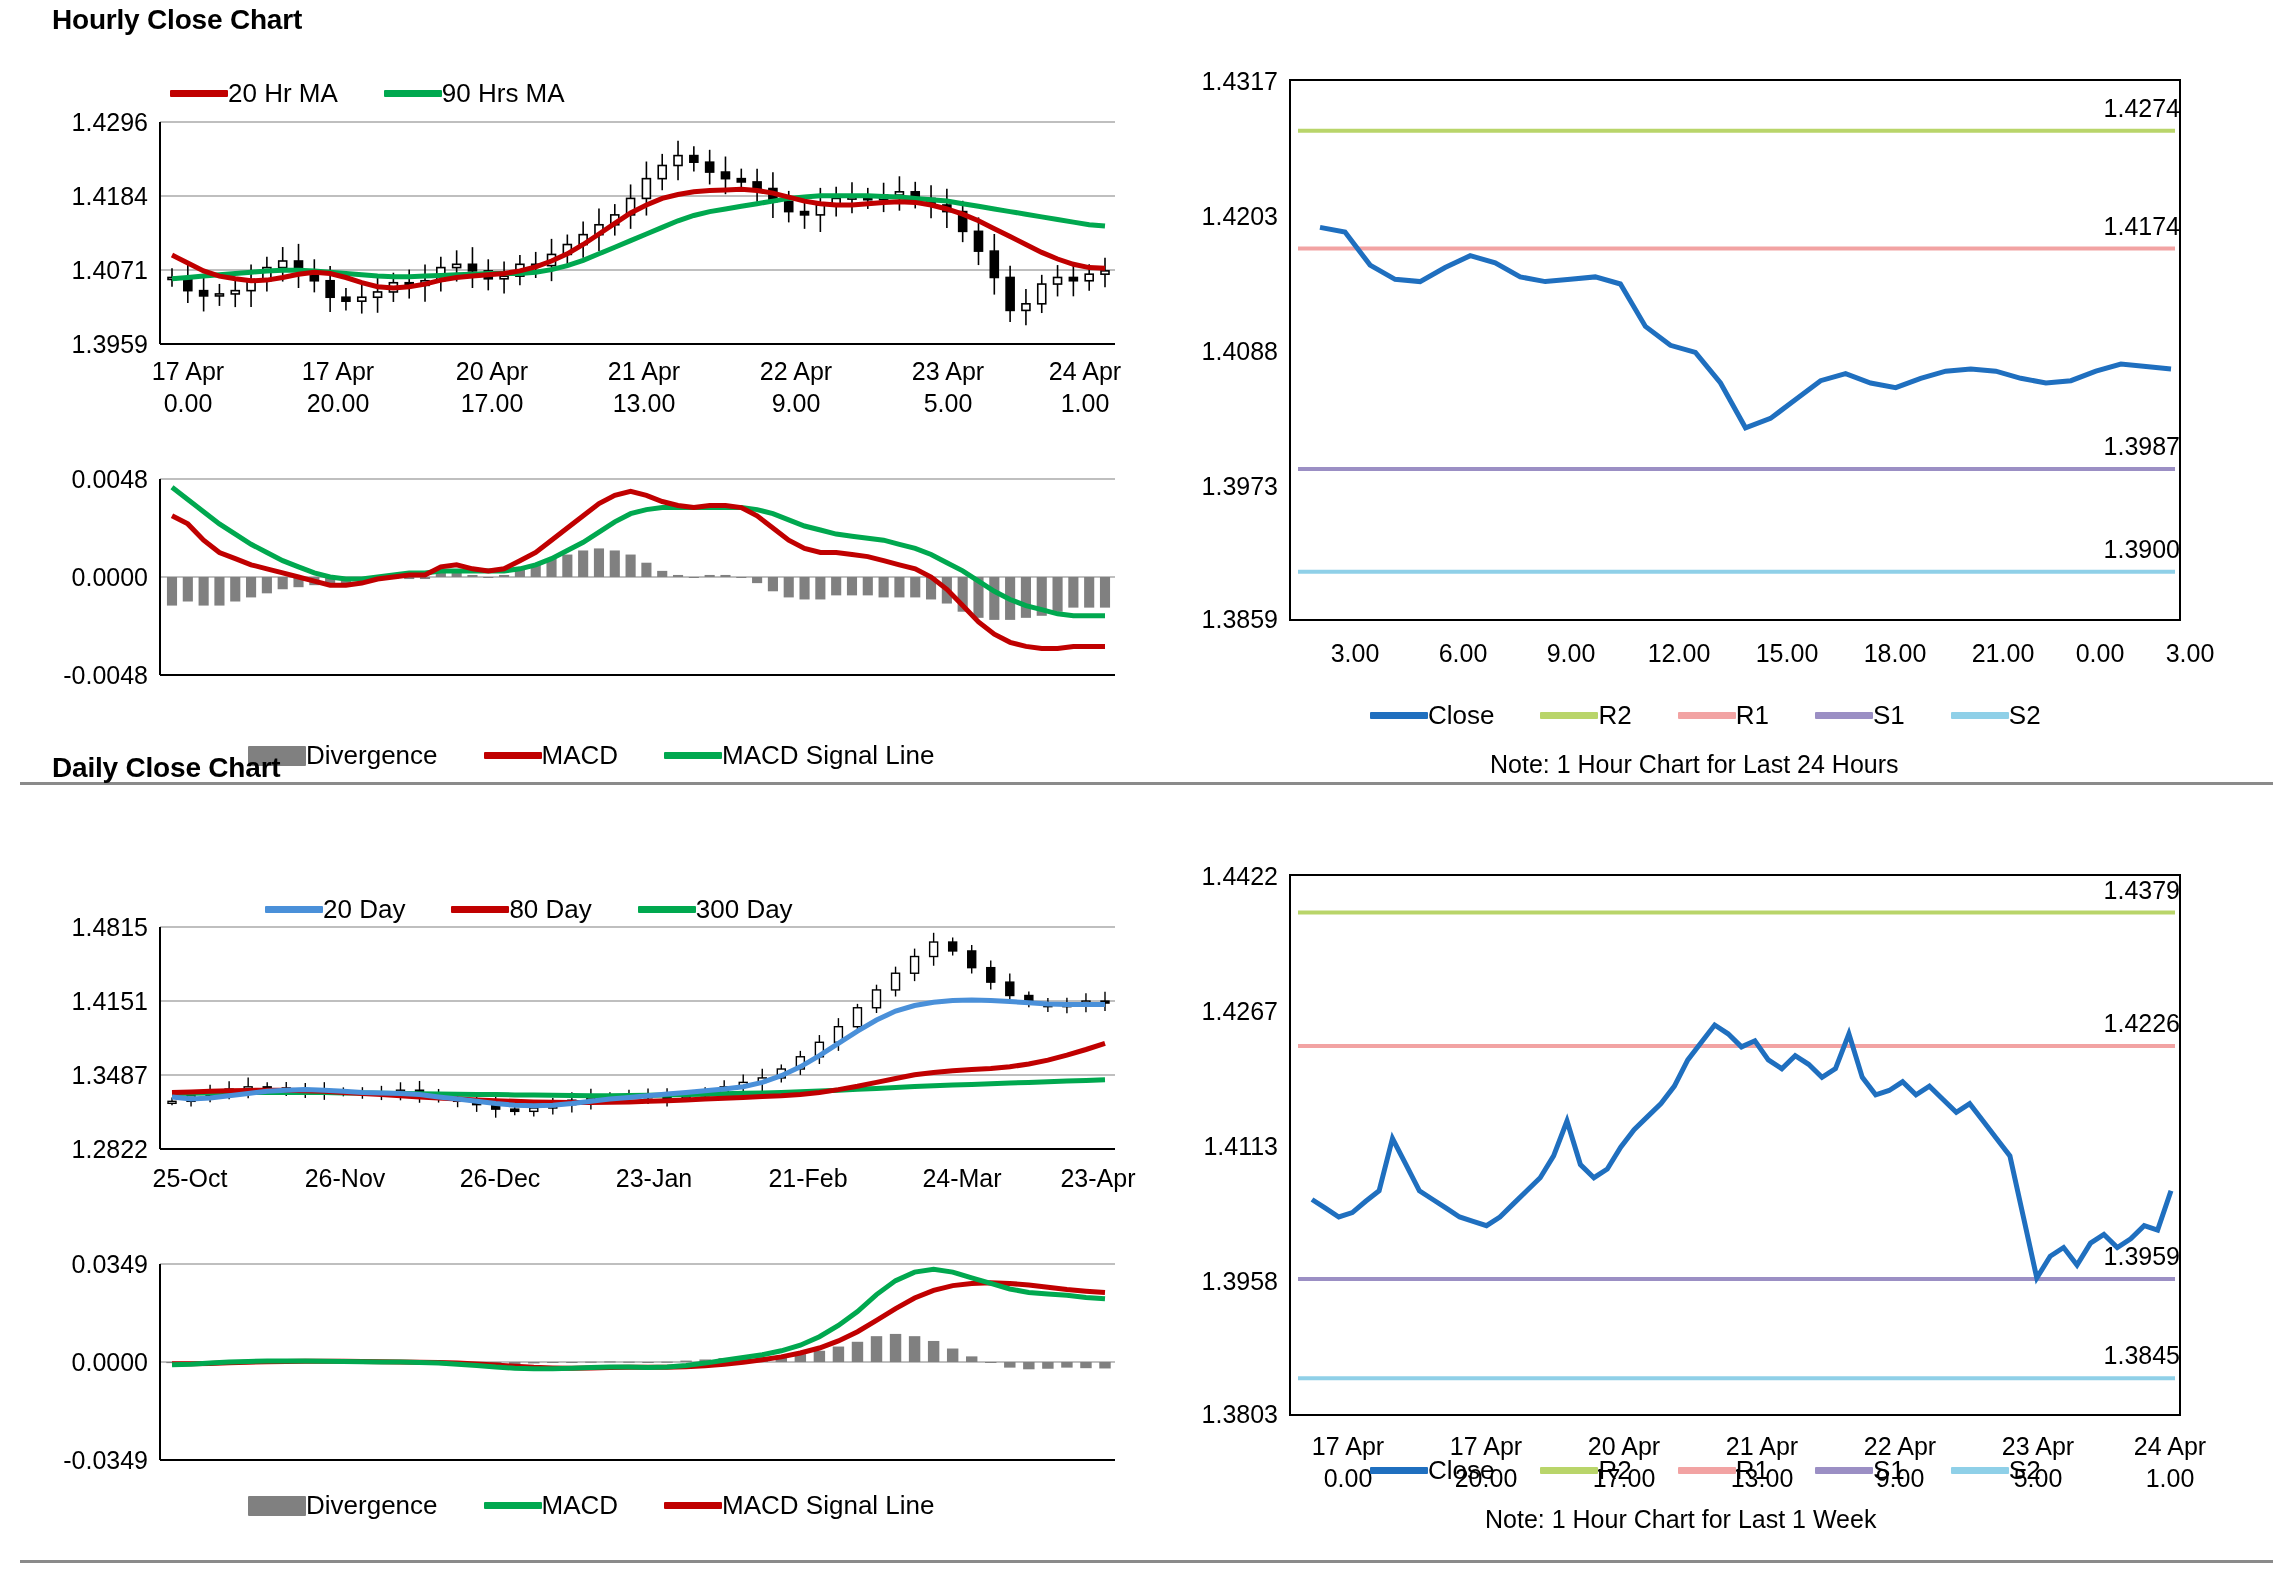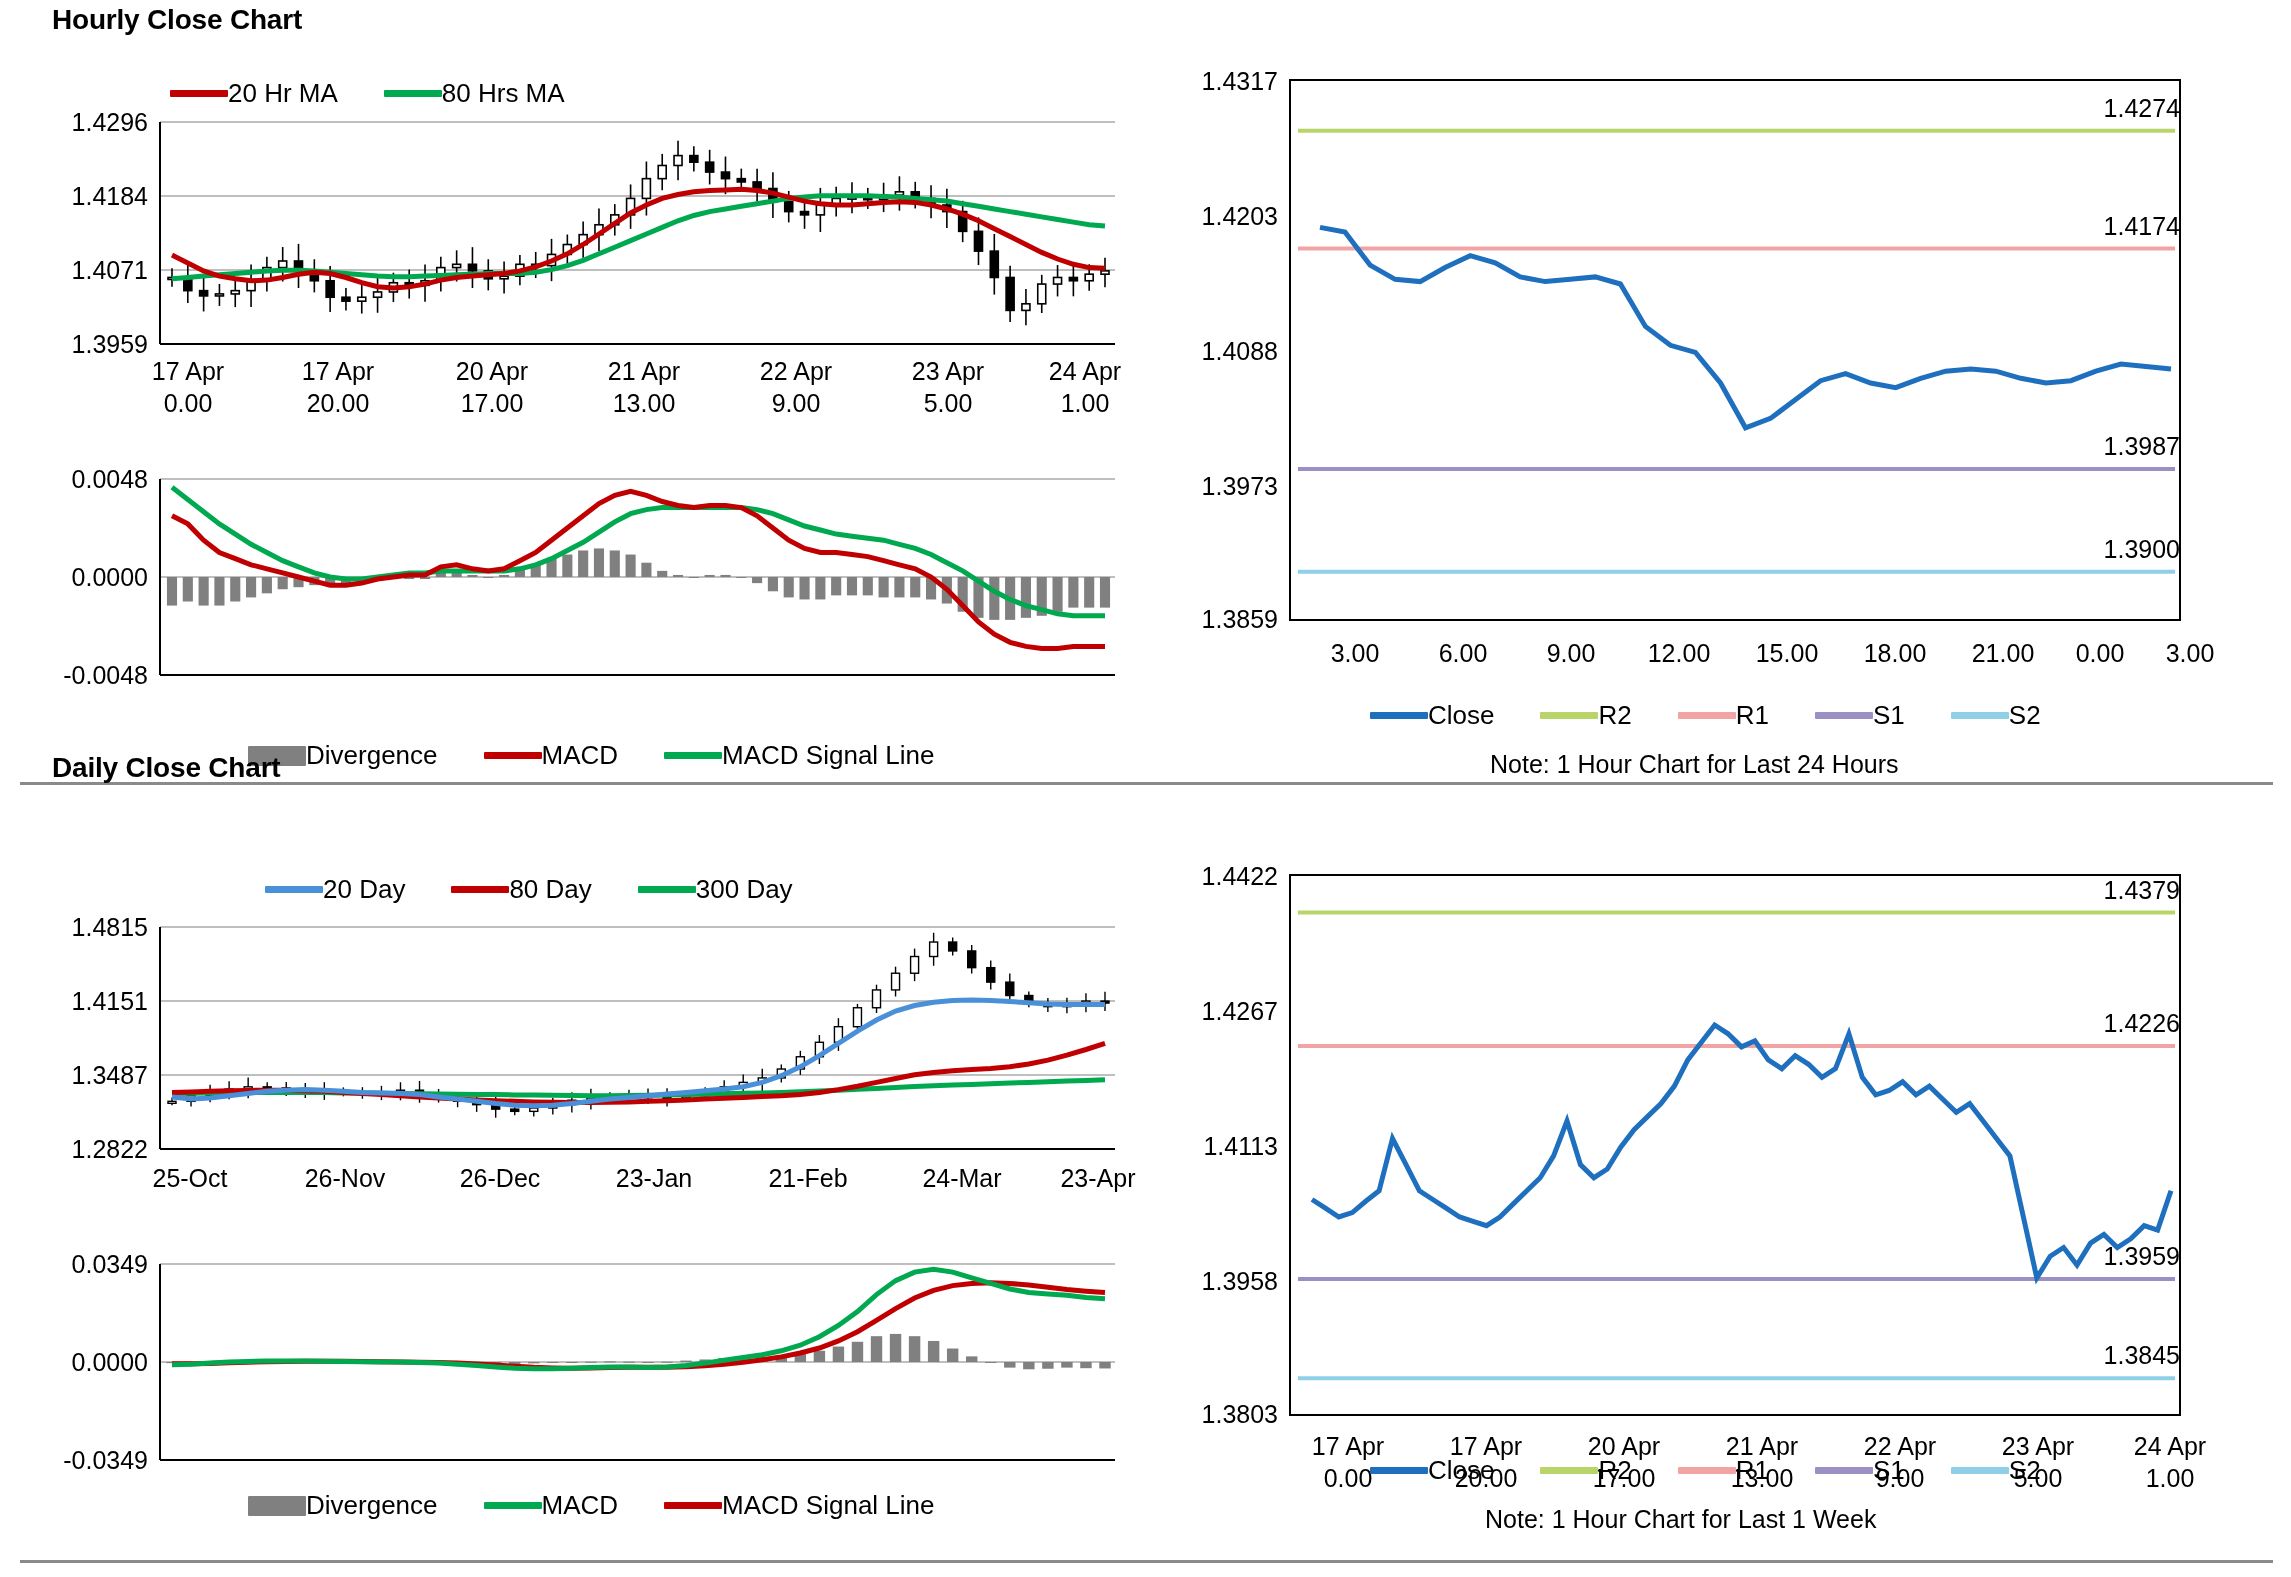--- a/index.html
+++ b/index.html
@@ -76,21 +76,21 @@
   <div class="section">
     <div class="section-title" style="position:absolute;left:52px;top:4px;">Hourly Close Chart</div>
 
     <div class="legend" style="left:170px;top:78px;">
       <div class="item">
         <span class="swatch" style="background:#c00000;"></span>
         <span>20 Hr MA</span>
       </div>
       <div class="item">
         <span class="swatch" style="background:#00a84f;"></span>
-        <span>80 Hrs MA</span>
+        <span>90 Hrs MA</span>
       </div>
     </div>
 
     <svg class="panel" style="left:40px;top:100px;" width="1100" height="330" viewBox="0 0 1100 330">
 
       <line x1="120" y1="22" x2="1075" y2="22" stroke="#bfbfbf" stroke-width="2"></line>
       <line x1="120" y1="96" x2="1075" y2="96" stroke="#bfbfbf" stroke-width="2"></line>
       <line x1="120" y1="170" x2="1075" y2="170" stroke="#bfbfbf" stroke-width="2"></line>
       <line x1="120" y1="244" x2="1075" y2="244" stroke="#000000" stroke-width="2"></line>
       <line x1="120" y1="22" x2="120" y2="244" stroke="#000000" stroke-width="2"></line>
@@ -387,21 +387,21 @@
     </div>
 
     <div class="note" style="left:1490px;top:750px;text-align:right;">Note: 1 Hour Chart for Last 24 Hours</div>
   </div>
 
   <div class="hr" style="top:782px;"></div>
 
   <div class="section">
     <div class="section-title" style="position:absolute;left:52px;top:752px;">Daily Close Chart</div>
 
-    <div class="legend" style="left:265px;top:874px;">
+    <div class="legend" style="left:265px;top:894px;">
       <div class="item">
         <span class="swatch" style="background:#4a90d9;"></span>
         <span>20 Day</span>
       </div>
       <div class="item">
         <span class="swatch" style="background:#c00000;"></span>
         <span>80 Day</span>
       </div>
       <div class="item">
         <span class="swatch" style="background:#00a84f;"></span>

